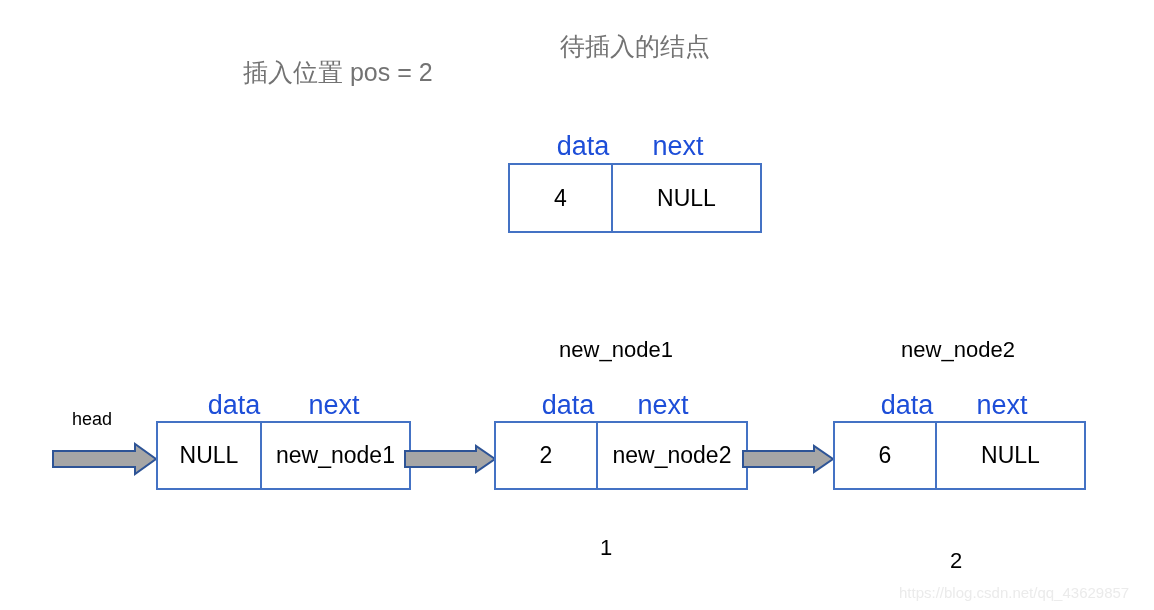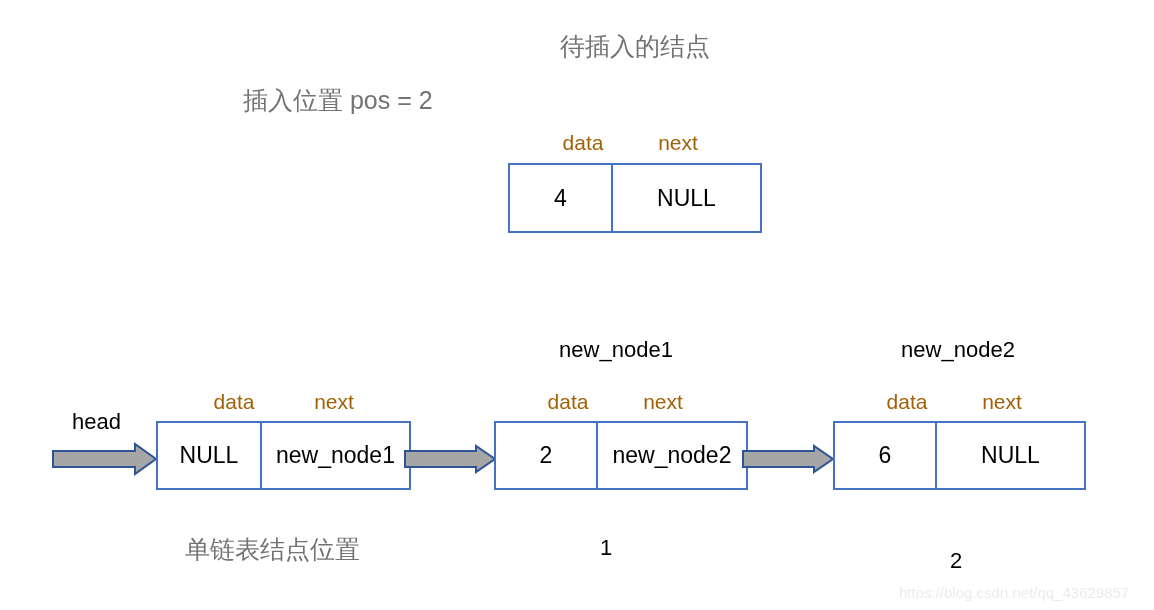--- a/index.html
+++ b/index.html
@@ -36,22 +36,22 @@
     color: #000000;
     height: 100%;
   }
   .cell.data-cell {
     border-right: 2px solid #4472C4;
   }
 
   
   .fieldlabel {
     position: absolute;
-    font-size: 21px;
-    color: #a16207;
+    font-size: 27px;
+    color: #1d4ed8;
     transform: translateX(-50%);
     white-space: nowrap;
   }
 
   
   .nodename {
     position: absolute;
     font-size: 22px;
     color: #000000;
     transform: translateX(-50%);
@@ -82,37 +82,37 @@
   }
   .poslabel {
     position: absolute;
     font-size: 22px;
     color: #000000;
     transform: translateX(-50%);
     white-space: nowrap;
   }
   .headlabel {
     position: absolute;
-    font-size: 22px;
+    font-size: 18px;
     color: #000000;
     white-space: nowrap;
   }
   .watermark {
     position: absolute;
     font-size: 15px;
     color: #ebebeb;
     white-space: nowrap;
   }
 </style>
 </head>
 <body>
 
 <div id="canvas">
 
-  <div class="heading-blue" style="left:243px; top:84px;">插入位置 pos = 2</div>
+  <div class="heading-blue" style="left:243px; top:56px;">插入位置 pos = 2</div>
 
   <div class="heading-blue ctr" style="left:635px; top:30px;">待插入的结点</div>
 
 
   <div class="fieldlabel" style="left:583px; top:131px;">data</div>
   <div class="fieldlabel" style="left:678px; top:131px;">next</div>
 
   <div class="node" style="left:508px; top:163px; width:254px; height:70px;">
     <div class="cell data-cell" style="width:103px;">4</div>
     <div class="cell" style="width:147px;">NULL</div>
@@ -159,21 +159,20 @@
   <div class="nodename" style="left:958px; top:337px;">new_node2</div>
 
   <div class="fieldlabel" style="left:907px; top:390px;">data</div>
   <div class="fieldlabel" style="left:1002px; top:390px;">next</div>
 
   <div class="node" style="left:833px; top:421px; width:253px; height:69px;">
     <div class="cell data-cell" style="width:102px;">6</div>
     <div class="cell" style="width:147px;">NULL</div>
   </div>
 
-  <div class="heading-blue" style="left:185px; top:533px;">单链表结点位置</div>
 
   <div class="poslabel" style="left:606px; top:535px;">1</div>
 
   <div class="poslabel" style="left:956px; top:548px;">2</div>
 
   <div class="watermark" style="left:899px; top:584px;">https://blog.csdn.net/qq_43629857</div>
 
 </div>
 
 </body></html>

